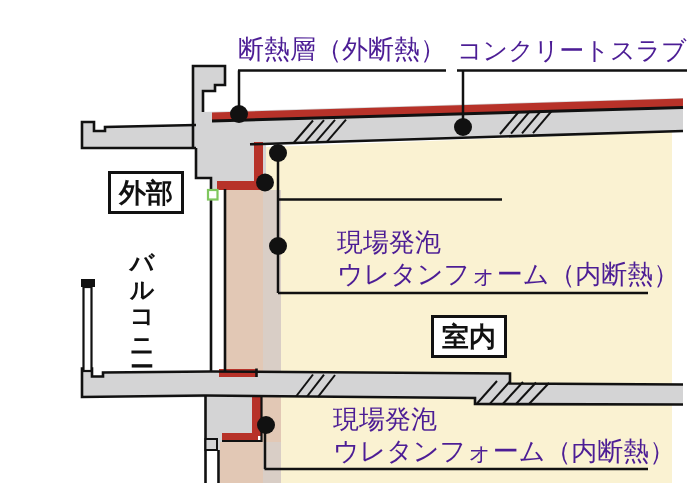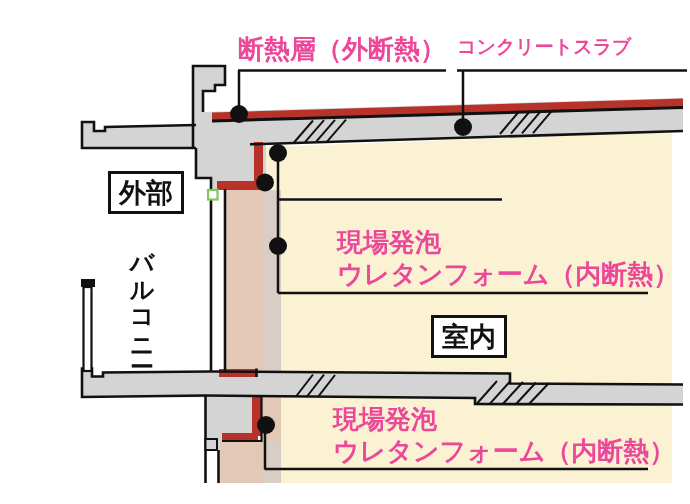--- a/index.html
+++ b/index.html
@@ -1,19 +1,19 @@
 <!DOCTYPE html>
 <html><head>
 <meta charset="utf-8">
 <style>
   html,body{margin:0;padding:0;background:#ffffff;}
   #stage{position:relative;width:690px;height:504px;background:#fff;overflow:hidden;
          font-family:"Liberation Sans","DejaVu Sans",sans-serif;color:#111;}
   #drawing{position:absolute;left:0;top:0;}
-  .lbl{position:absolute;font-weight:bold;color:#ec4899;white-space:nowrap;line-height:1.12;}
+  .lbl{position:absolute;font-weight:normal;color:#4c1d95;white-space:nowrap;line-height:1.12;}
   .lbl-main{font-size:26px;letter-spacing:0px;}
   .boxed{position:absolute;border:3px solid #111;background:#fff;display:flex;
          align-items:center;justify-content:center;font-size:27px;font-weight:bold;}
   .vert{position:absolute;writing-mode:vertical-rl;text-orientation:upright;
         font-size:24px;font-weight:bold;letter-spacing:2px;}
   .two-line{line-height:1.22;}
 </style>
 </head>
 <body>
 
@@ -112,21 +112,21 @@
       <circle cx="463" cy="127" r="9"></circle>
       <circle cx="278" cy="153" r="9"></circle>
       <circle cx="265" cy="182.5" r="9"></circle>
       <circle cx="278" cy="246" r="9"></circle>
       <circle cx="266" cy="425" r="9"></circle>
     </g>
   </svg>
 
   <div class="lbl lbl-main" style="left:238px;top:35px;">断熱層（外断熱）</div>
 
-  <div class="lbl lbl-main" style="left:457px;top:36px;font-size:19px;">コンクリートスラブ</div>
+  <div class="lbl lbl-main" style="left:457px;top:36px;font-size:25px;">コンクリートスラブ</div>
 
 
   <div class="lbl lbl-main two-line" style="left:337px;top:227px;">
     <div>現場発泡</div>
     <div>ウレタンフォーム（内断熱）</div>
   </div>
 
   <div class="lbl lbl-main two-line" style="left:333px;top:404px;">
     <div>現場発泡</div>
     <div>ウレタンフォーム（内断熱）</div>

